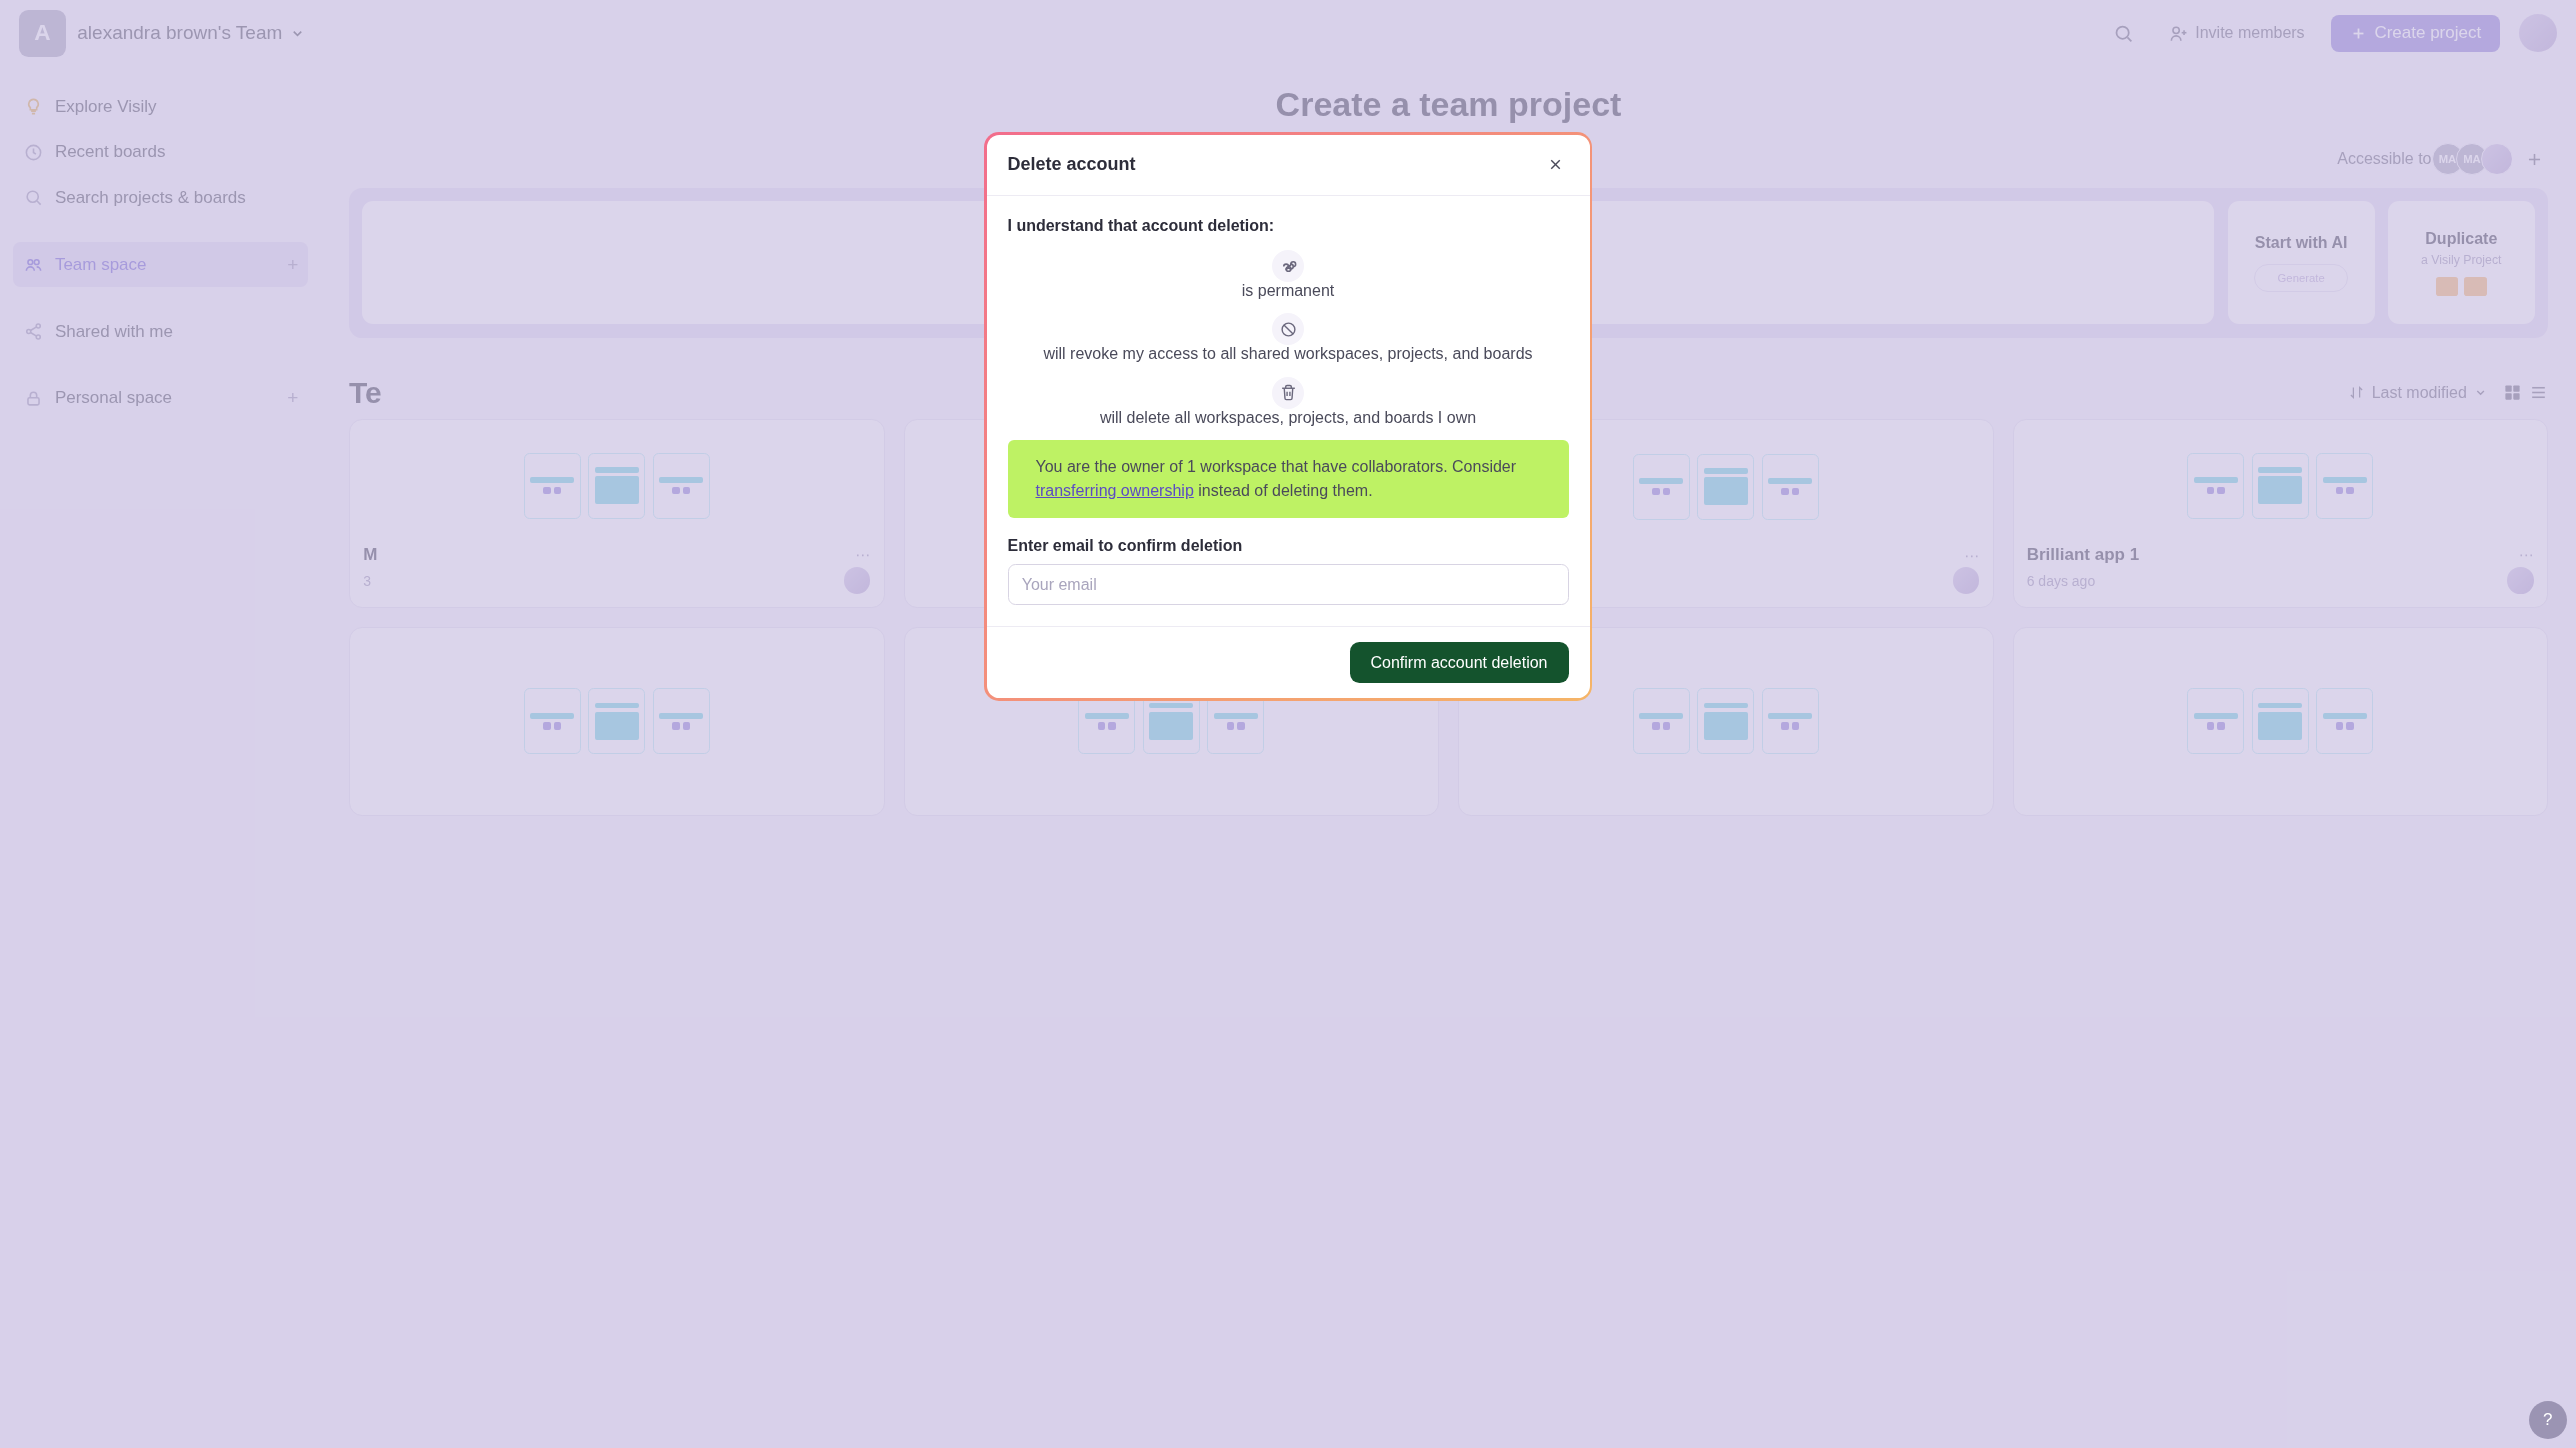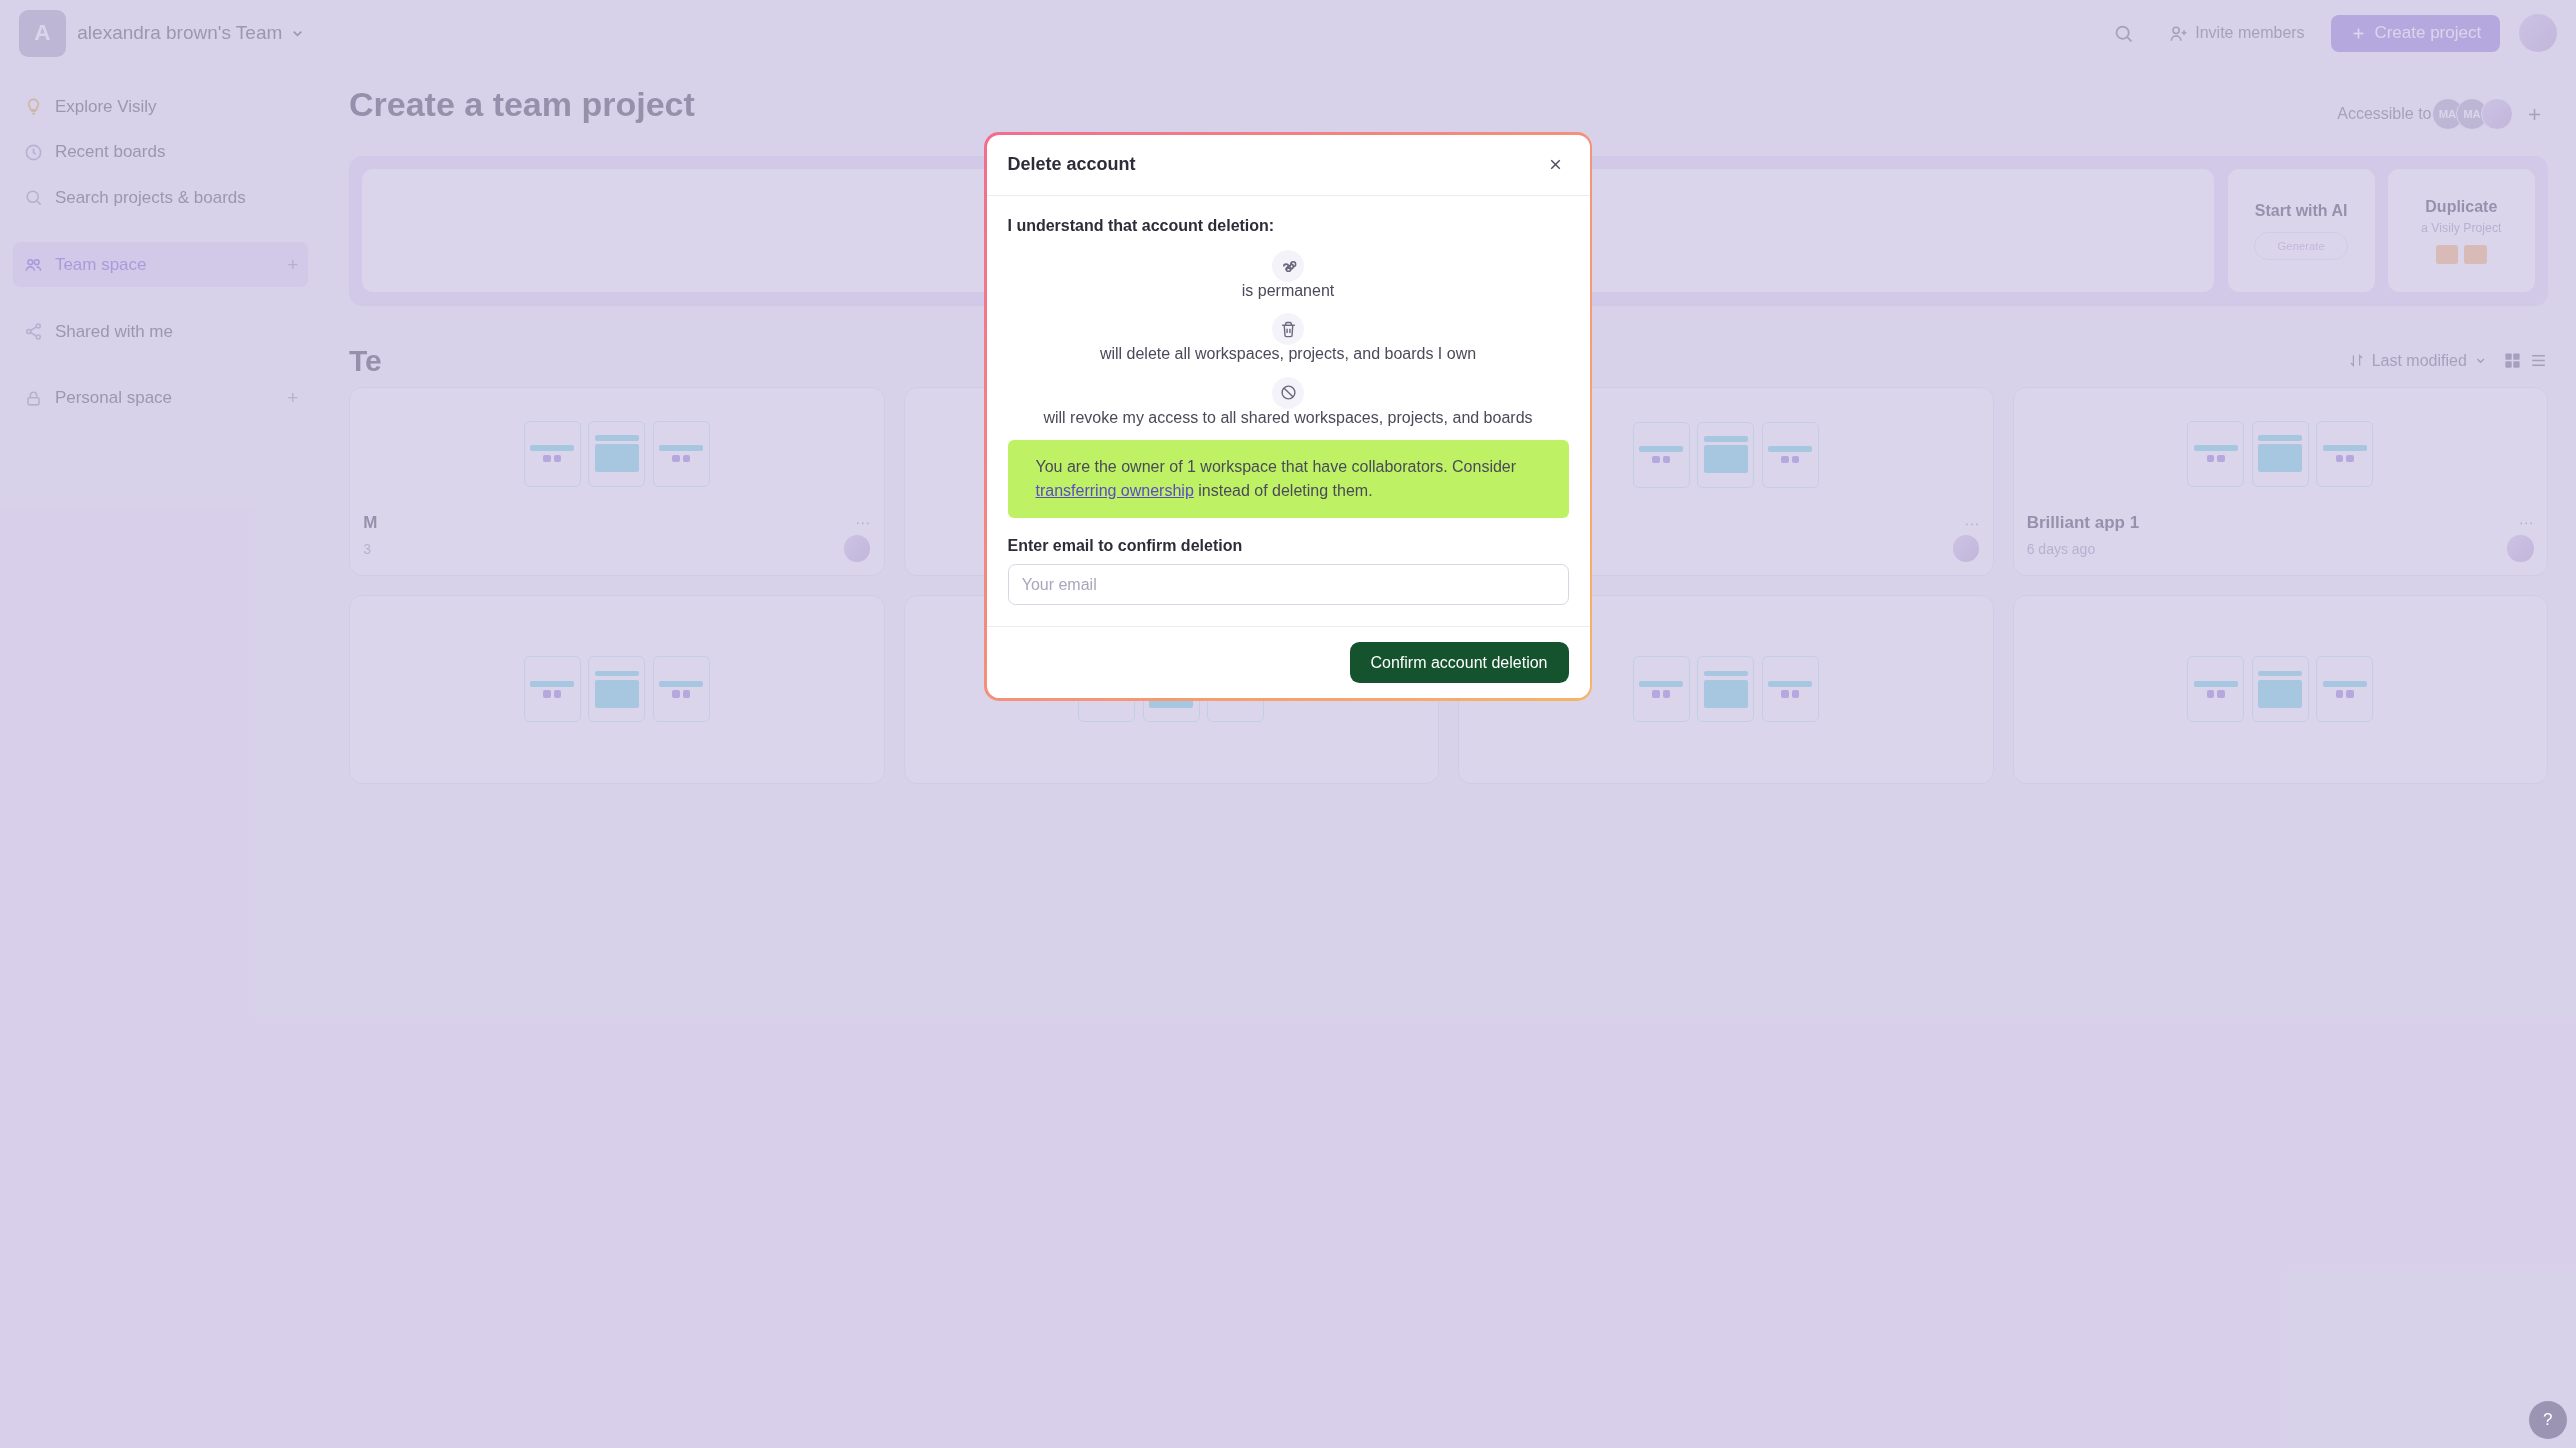--- a/index.html
+++ b/index.html
@@ -21,21 +21,21 @@
 .sidebar { width: 321px; padding: 19px 13.2px; display: flex; flex-direction: column; gap: 1.9px; }
 .side-item { display: flex; align-items: center; gap: 11.3px; padding: 11.3px 9.4px; border-radius: 7.5px; color: #4a4a5a; font-size: 17px; }
 .side-item.active { background: #e3dcf2; color: #6b5bd4; font-weight: 500; }
 .side-icon { width: 21px; height: 21px; display: flex; align-items: center; justify-content: center; color: #9b94b3; }
 .side-item.active .side-icon { color: #6b5bd4; }
 .side-spacer { height: 19px; }
 .side-item .plus { margin-left: auto; color: #9b94b3; font-size: 19px; }
 
 .main { flex: 1; padding: 19px 28px; overflow: hidden; }
 .main h1 { font-size: 34px; font-weight: 700; color: #3a3a4a; margin-bottom: 19px; }
-.top-row { display: flex; align-items: center; }
+.top-row { display: flex; align-items: center; flex-direction: column; }
 .accessible { margin-left: auto; display: flex; align-items: center; gap: 7.5px; color: #6b687d; font-size: 16px; }
 .avatar-stack { display: flex; }
 .avatar-stack .av { width: 32px; height: 32px; border-radius: 50%; background: #a9a5bd; color: white; display: flex; align-items: center; justify-content: center; font-size: 11.3px; font-weight: 600; margin-left: -7.5px; border: 1.9px solid #f5f3fb; }
 .plus-circle { width: 28px; height: 28px; color: #6b687d; display: flex; align-items: center; justify-content: center; }
 
 .card-row { display: flex; gap: 13.2px; margin-top: 13.2px; background: #e3dcf2; padding: 13.2px; border-radius: 13.2px; }
 .mini-card { flex: 0 0 147px; height: 123px; background: white; border-radius: 11.3px; padding: 13.2px; display: flex; flex-direction: column; align-items: center; justify-content: center; gap: 5.7px; }
 .mini-card .title { font-size: 16px; font-weight: 600; color: #3a3a4a; }
 .mini-card .sub { font-size: 12.3px; color: #9b94b3; }
 .mini-card .placeholder { width: 94px; height: 28px; background: #f0edf8; border-radius: 5.7px; margin-top: 5.7px; }
@@ -502,39 +502,39 @@
                 <path d="M18 12a3 3 0 10-3-3c0 3-6 3-6 6a3 3 0 103-3"></path>
                 <path d="M6 12a3 3 0 113 3c0-3 6-3 6-6a3 3 0 11-3 3"></path>
               </svg>
           </div>
           <div class="bullet-text">is permanent</div>
         </div>
 
         <div class="bullet">
           <div class="bullet-icon">
             <svg width="17" height="17" viewBox="0 0 24 24" fill="none" stroke="currentColor" stroke-width="2">
+                <circle cx="12" cy="12" r="9"></circle>
+                <line x1="5.5" y1="5.5" x2="18.5" y2="18.5"></line>
+              </svg>
+          </div>
+          <div class="bullet-text">will revoke my access to all shared workspaces, projects, and boards</div>
+        </div>
+
+        <div class="bullet">
+          <div class="bullet-icon">
+            <svg width="17" height="17" viewBox="0 0 24 24" fill="none" stroke="currentColor" stroke-width="2">
                 <polyline points="3 6 5 6 21 6"></polyline>
                 <path d="M8 6V4a2 2 0 012-2h4a2 2 0 012 2v2M6 6l1 14a2 2 0 002 2h6a2 2 0 002-2l1-14"></path>
                 <line x1="10" y1="11" x2="10" y2="17"></line>
                 <line x1="14" y1="11" x2="14" y2="17"></line>
               </svg>
           </div>
           <div class="bullet-text">will delete all workspaces, projects, and boards I own</div>
         </div>
 
-        <div class="bullet">
-          <div class="bullet-icon">
-            <svg width="17" height="17" viewBox="0 0 24 24" fill="none" stroke="currentColor" stroke-width="2">
-                <circle cx="12" cy="12" r="9"></circle>
-                <line x1="5.5" y1="5.5" x2="18.5" y2="18.5"></line>
-              </svg>
-          </div>
-          <div class="bullet-text">will revoke my access to all shared workspaces, projects, and boards</div>
-        </div>
-
         <div class="warning-box">
           <span>You are the owner of 1 workspace that have collaborators. Consider </span><a href="#">transferring ownership</a><span> instead of deleting them.</span>
         </div>
 
         <div class="confirm-label">Enter email to confirm deletion</div>
         <input class="email-input" type="email" placeholder="Your email" style="">
       </div>
       <div class="modal-footer">
         <button class="confirm-btn">Confirm account deletion</button>
       </div>

